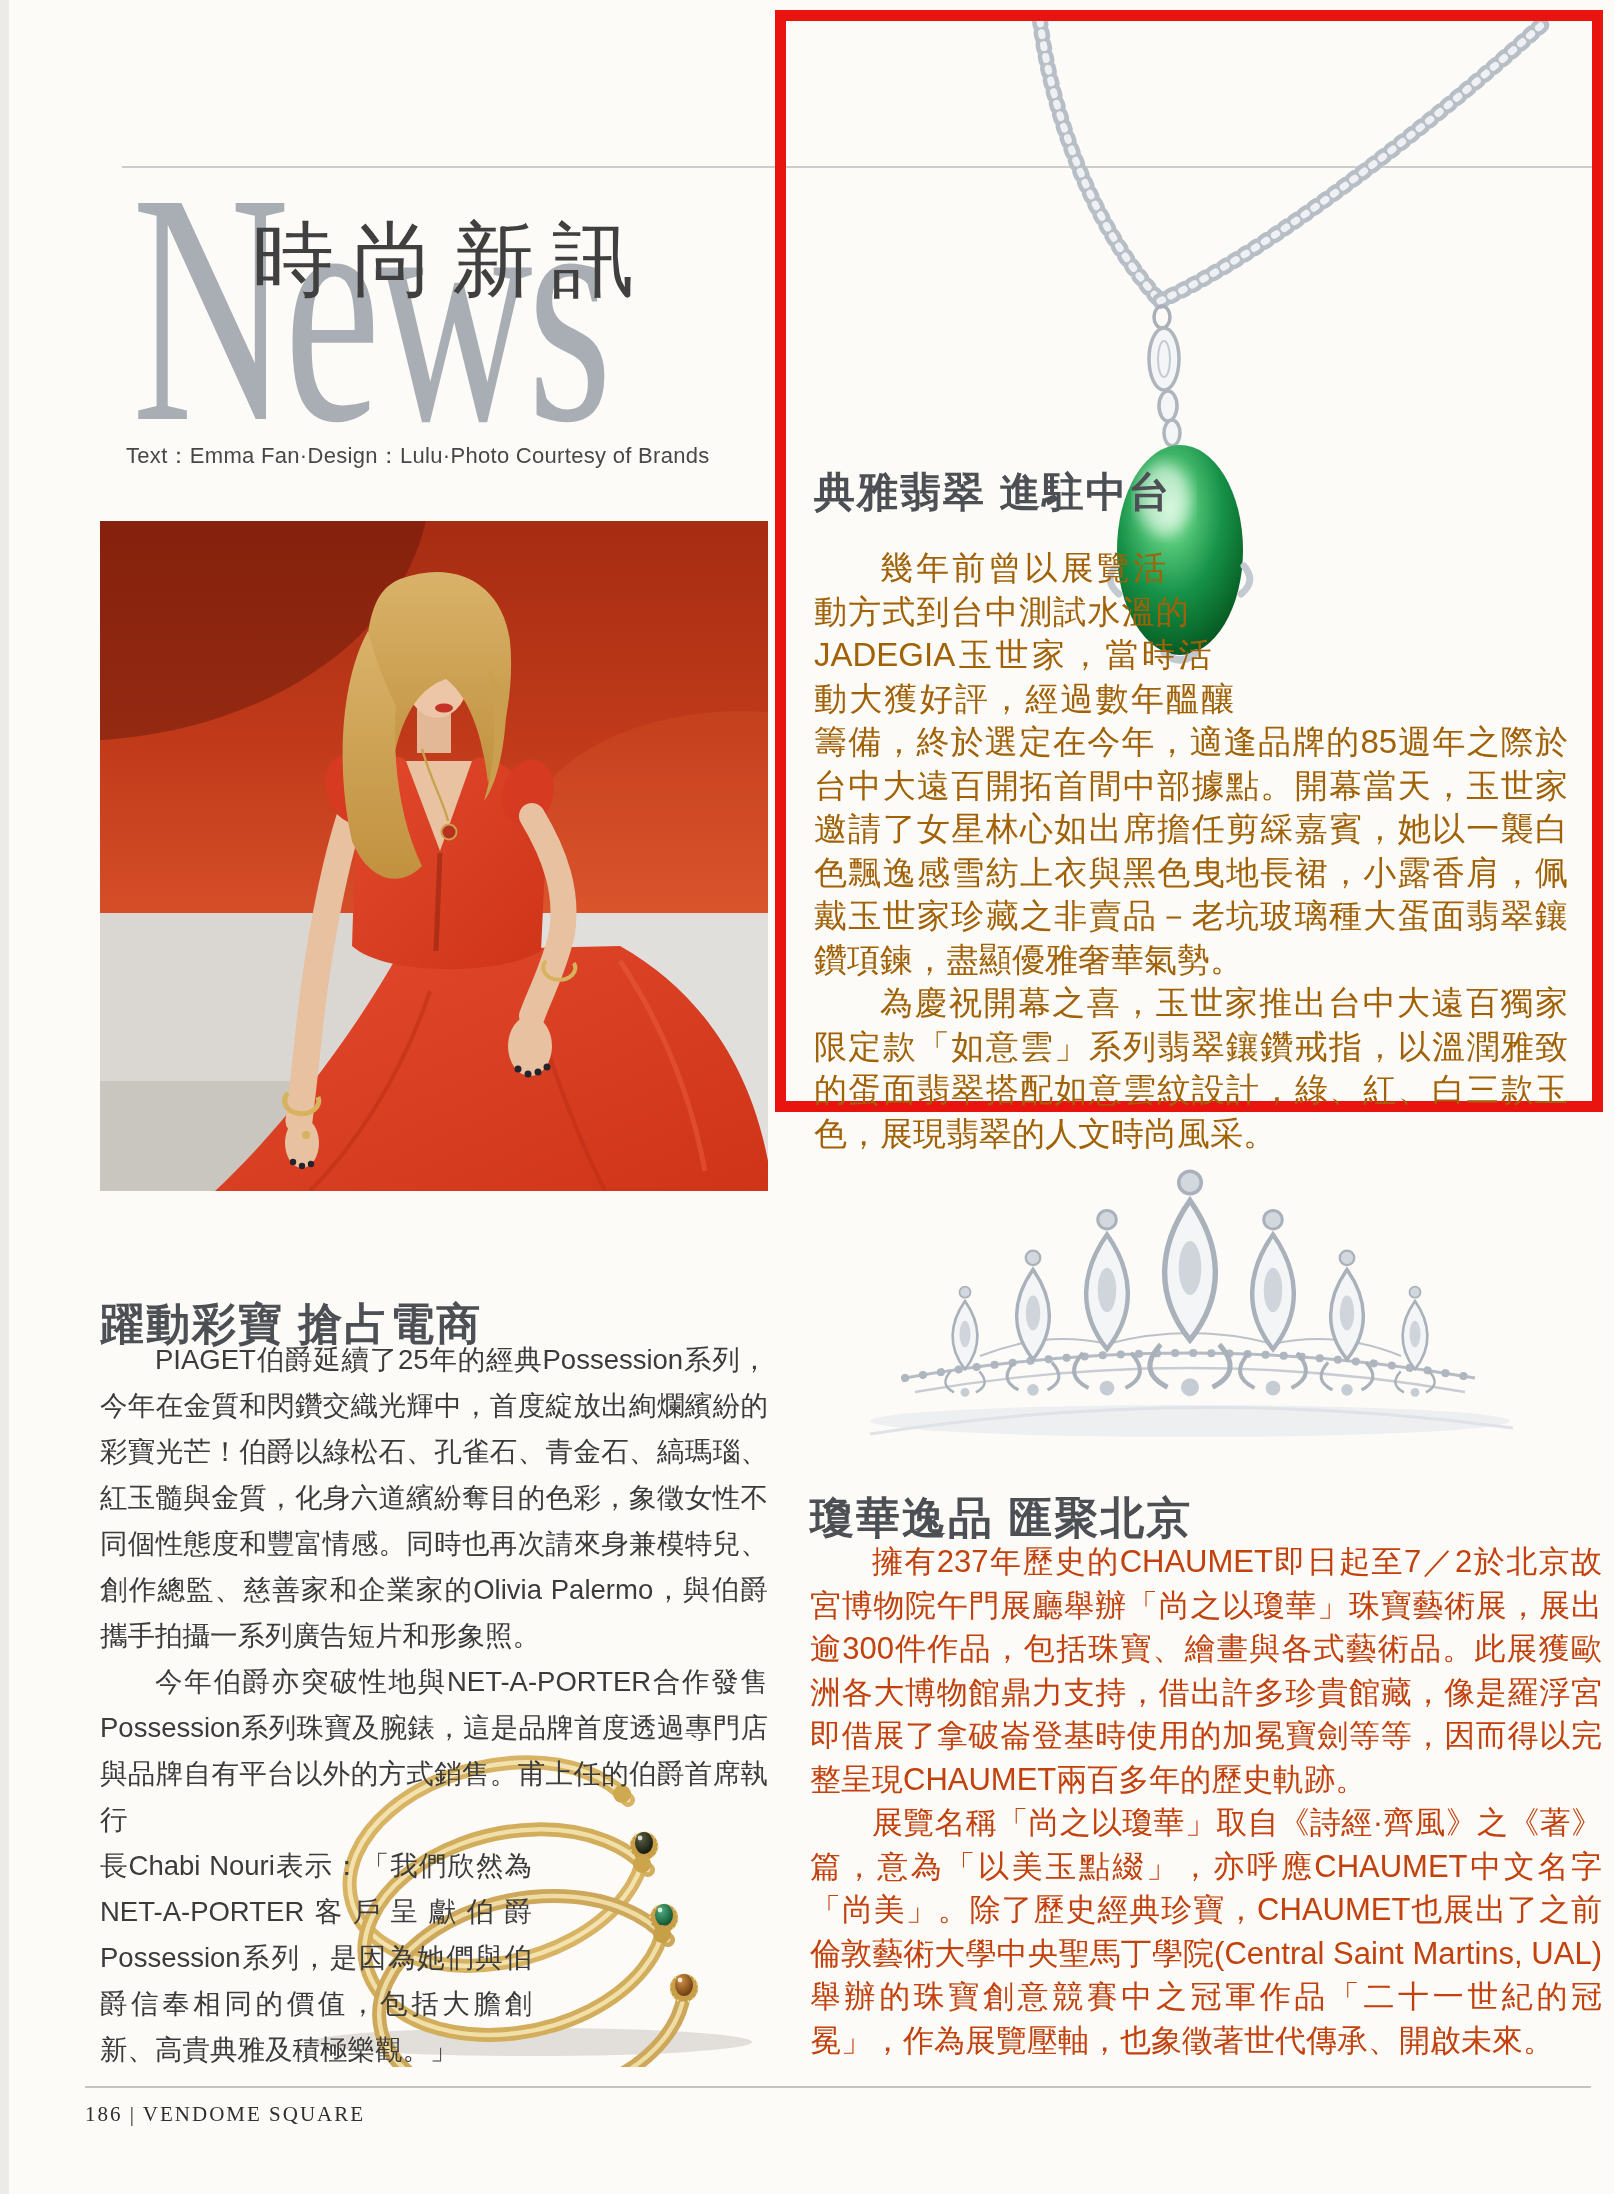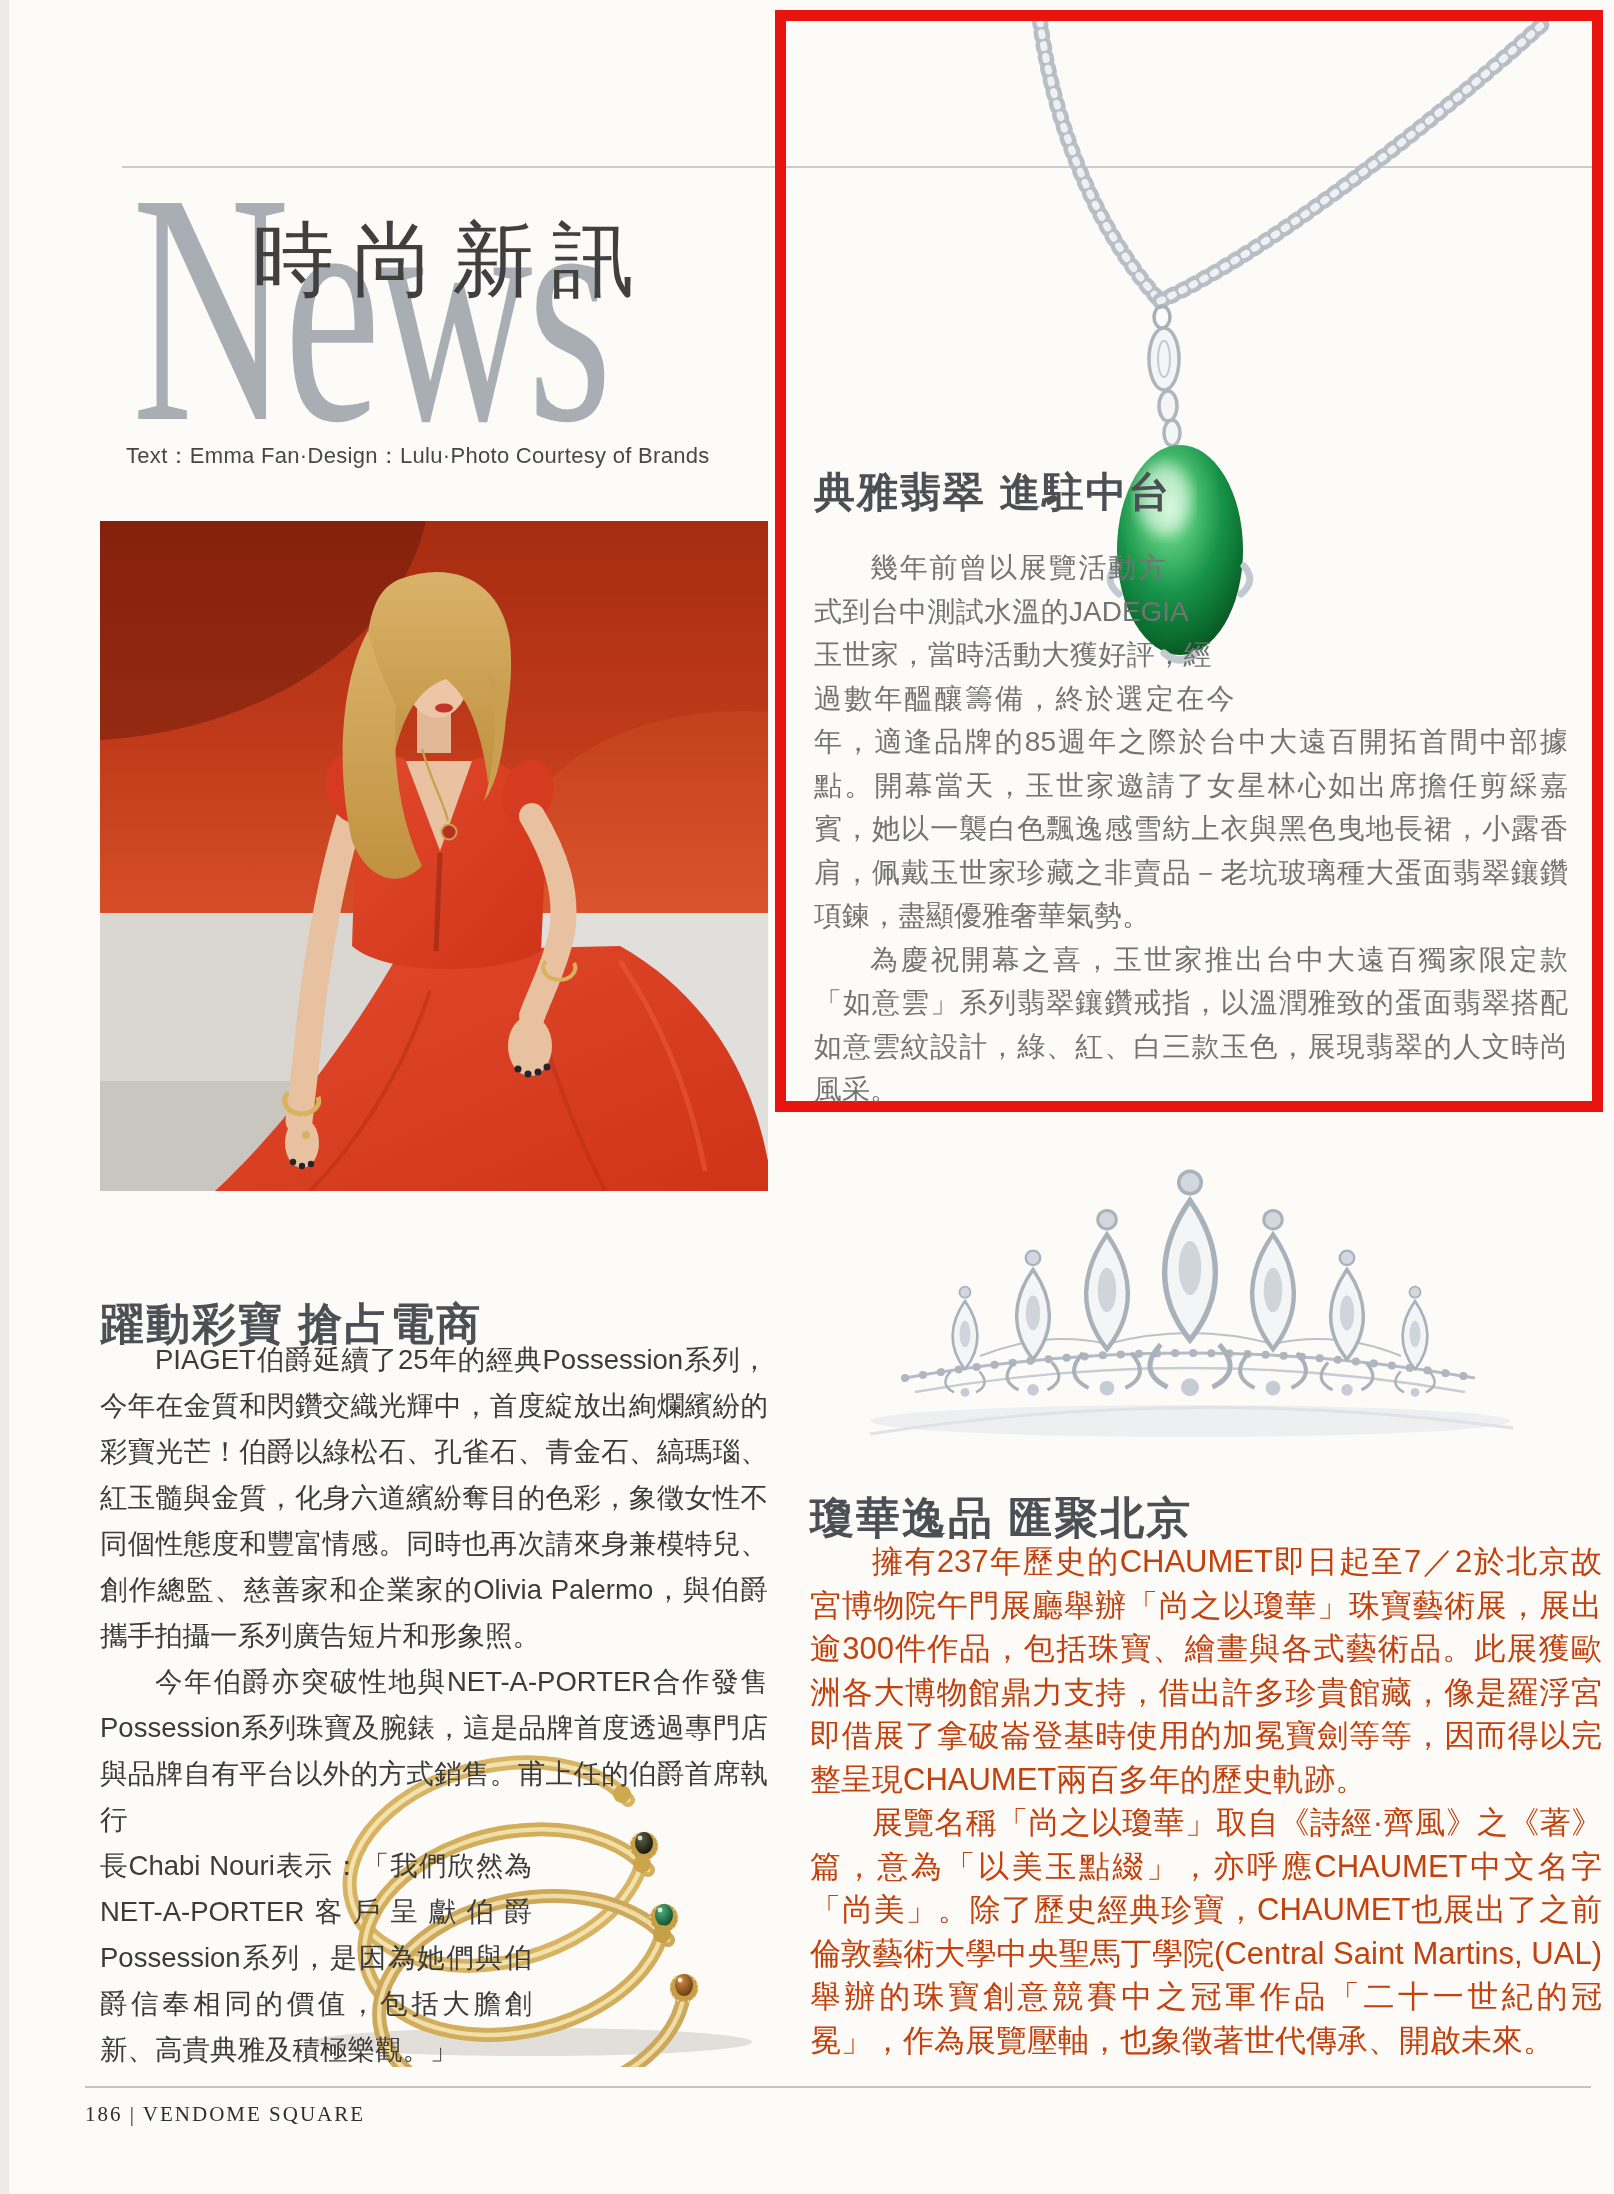--- a/index.html
+++ b/index.html
@@ -19,21 +19,21 @@
   #piaget-body{left:100px;top:1337px;width:668px;font-size:27.5px;line-height:46px;
         text-align:justify;color:#3b3b3b;z-index:2;}
   #piaget-cont{width:432px;text-align:justify;}
   .indent{text-indent:2em;}
   p{margin:0;}
   #red-box{left:775px;top:10px;width:828px;height:1102px;border:11px solid #e9140f;
         box-sizing:border-box;}
   #necklace-svg{position:absolute;left:0;top:0;width:806px;height:1080px;pointer-events:none;}
   #jade-content{position:absolute;left:28px;top:444px;width:754px;}
   #jade-title{font-size:41px;margin:0 0 26px 0;}
-  #jade-body{font-size:28px;line-height:43.5px;text-align:justify;color:#737373;margin-top:24px;}
+  #jade-body{font-size:33px;line-height:43.5px;text-align:justify;color:#a16207;margin-top:24px;}
   #jade-spacer{float:right;width:402px;height:138px;
         shape-outside:polygon(0 0,100% 0,100% 100%,18% 100%);}
   #chaumet-title{left:810px;top:1452px;font-size:44px;}
   #chaumet-body{left:810px;top:1540px;width:792px;font-size:31px;line-height:43.5px;
         text-align:justify;color:#c2410c;}
   #portrait-box{left:100px;top:521px;width:668px;height:670px;}
   #tiara-box{left:845px;top:1116px;width:690px;height:335px;}
   #bangles-box{left:292px;top:1742px;width:486px;height:325px;z-index:1;}
   #footer-rule{left:85px;top:2086px;width:1506px;height:2px;background:#c7c4c0;}
   #footer-text{left:85px;top:2102px;font-family:"Liberation Serif",serif;font-size:21px;

